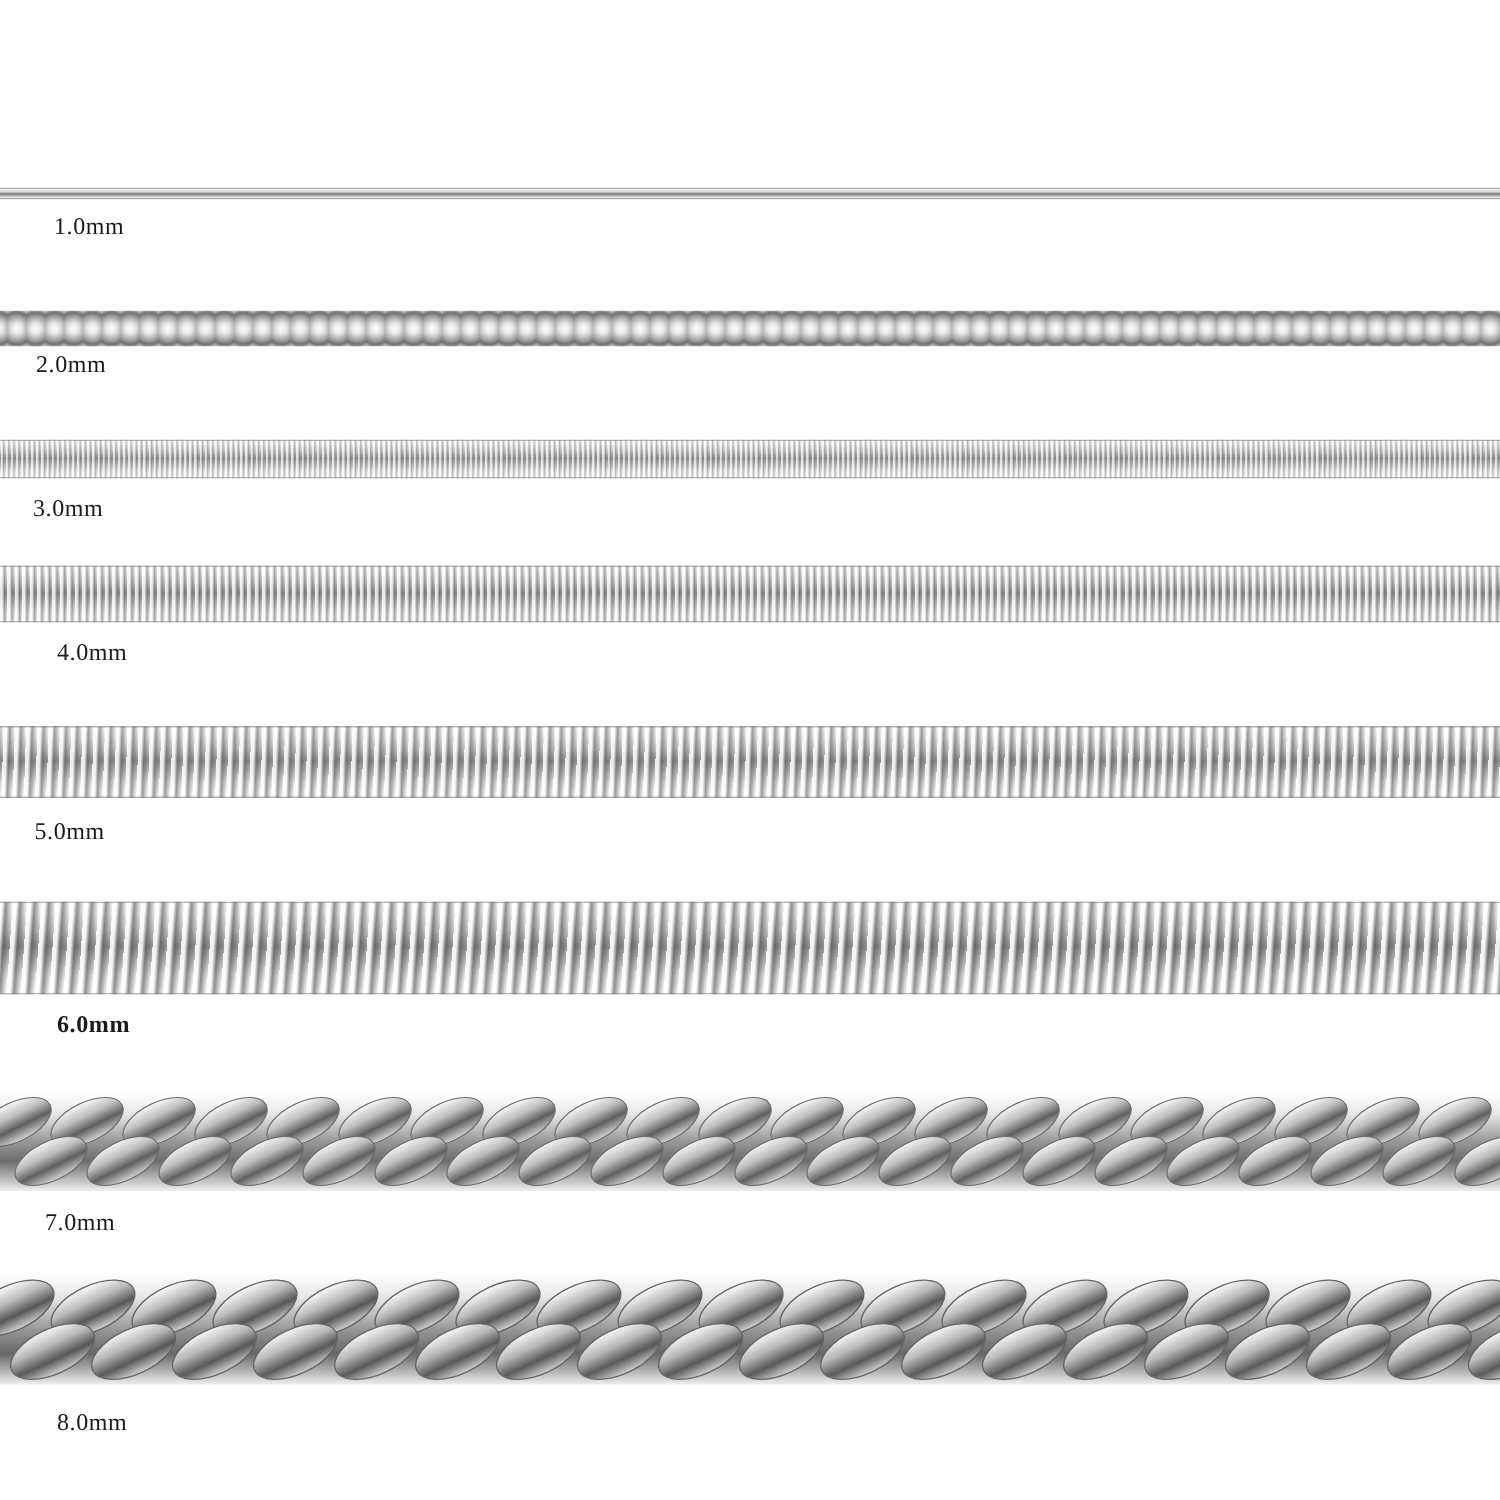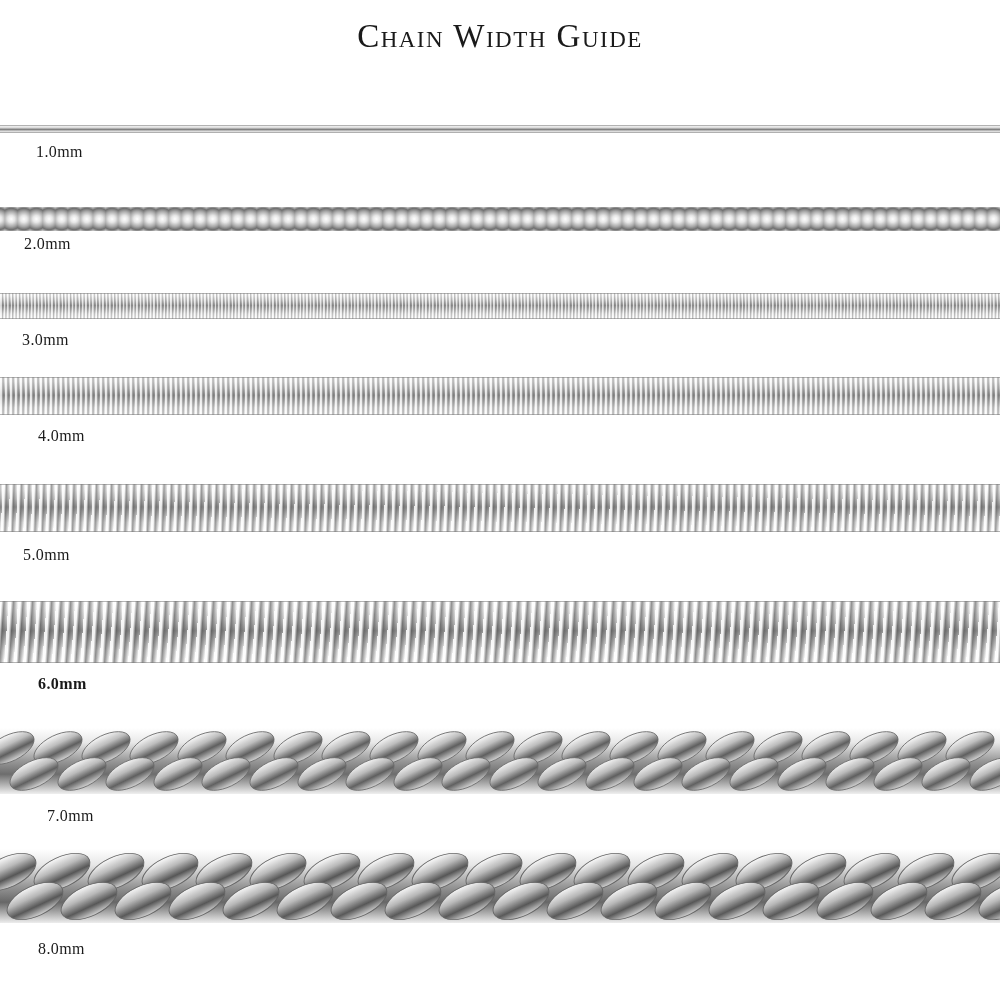--- a/index.html
+++ b/index.html
@@ -126,21 +126,20 @@
     opacity: 0.92;
   }
   
   .rope-svg { position: absolute; left: 0; top: 0; }
 </style>
 </head>
 <body>
 
 <div id="page">
 
-  <div id="title">Chain Width Guide</div>
 
   <div class="chain-strip" id="strip1" style="top:125px; height:8px;">
     <div class="metal-base"></div>
     <div class="texture"></div>
     <div class="edge-top"></div>
     <div class="edge-bot"></div>
   </div>
   <div class="label" style="top:143px; left:36px;">1.0mm</div>
 
   <div class="chain-strip" id="strip2" style="top:207px; height:24px;">
@@ -243,21 +242,21 @@
           <ellipse cx="754" cy="50" rx="26" ry="13" transform="rotate(-26 754 50)"></ellipse>
           <ellipse cx="802" cy="50" rx="26" ry="13" transform="rotate(-26 802 50)"></ellipse>
           <ellipse cx="850" cy="50" rx="26" ry="13" transform="rotate(-26 850 50)"></ellipse>
           <ellipse cx="898" cy="50" rx="26" ry="13" transform="rotate(-26 898 50)"></ellipse>
           <ellipse cx="946" cy="50" rx="26" ry="13" transform="rotate(-26 946 50)"></ellipse>
           <ellipse cx="994" cy="50" rx="26" ry="13" transform="rotate(-26 994 50)"></ellipse>
         </g>
       </g>
     </svg>
   </div>
-  <div class="label" style="top:807px; left:47px;">7.0mm</div>
+  <div class="label" style="top:807px; left:30px;">7.0mm</div>
 
   <div class="chain-strip" id="strip8" style="top:845px; height:82px;">
     <svg class="rope-svg" width="1000" height="82" viewBox="0 0 1000 82" preserveAspectRatio="none">
       <defs>
         <linearGradient id="rg8" x1="0" y1="0" x2="0" y2="1">
           <stop offset="0%" stop-color="#ffffff"></stop>
           <stop offset="22%" stop-color="#e6e6e6"></stop>
           <stop offset="50%" stop-color="#989898"></stop>
           <stop offset="72%" stop-color="#676767"></stop>
           <stop offset="100%" stop-color="#ededed"></stop>

